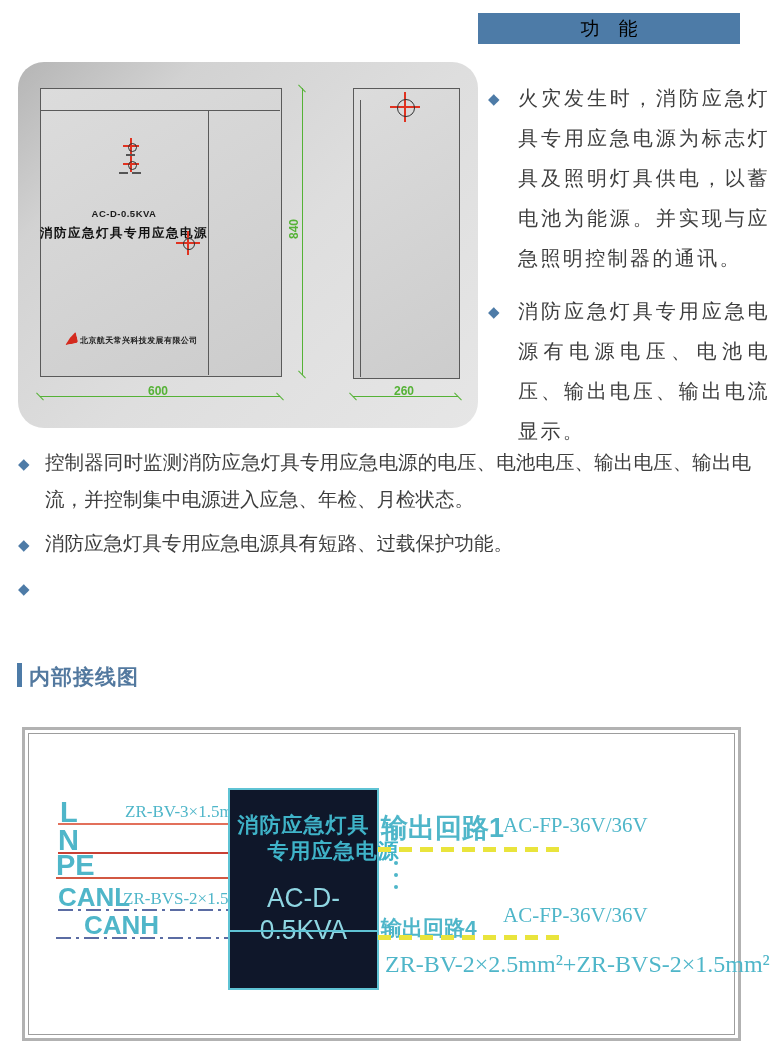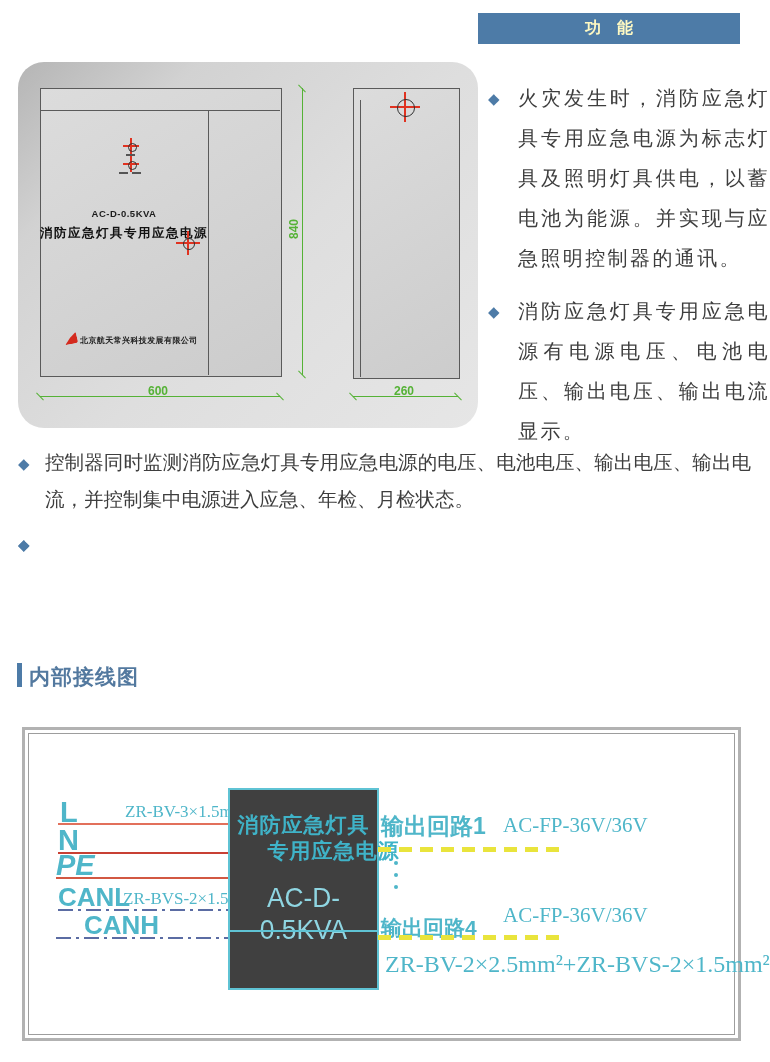--- a/index.html
+++ b/index.html
@@ -3,21 +3,21 @@
 <meta charset="utf-8">
 <style>
   html,body{margin:0;padding:0;background:#ffffff;}
   .page{position:relative;width:770px;height:1062px;background:#ffffff;overflow:hidden;
         font-family:"Liberation Sans",sans-serif;}
   .abs{position:absolute;}
 
   
   .banner{left:478px;top:13px;width:262px;height:31px;background:#4d7ba7;
           display:flex;align-items:center;justify-content:center;}
-  .banner span{color:#fef9c3;font-size:16px;font-weight:bold;}
+  .banner span{color:#000000;font-size:19px;font-weight:normal;}
 
   
   .panel{left:18px;top:62px;width:460px;height:366px;border-radius:26px;
          background:linear-gradient(135deg,#b5b5b5 0%,#d2d2d2 22%,#dedede 55%,#e6e6e6 100%);}
 
   .cabinet{border:1px solid #5a5a5a;background:linear-gradient(150deg,#dcdcdc,#cccccc);}
   .line-h{background:#5a5a5a;height:1px;}
   .line-v{background:#5a5a5a;width:1px;}
 
   .fv-model{color:#1c1c1c;font-size:9.5px;font-weight:bold;text-align:center;letter-spacing:.5px;}
@@ -50,21 +50,21 @@
   
   .diagram{left:22px;top:727px;width:713px;height:308px;border:3px solid #b2b2b2;background:#fff;}
   .diagram-inner{position:absolute;left:3px;top:3px;right:3px;bottom:3px;border:1px solid #9d9d9d;}
   .cy-label{position:absolute;color:#4fb6c9;font-weight:bold;line-height:1;}
   .serif-cy{position:absolute;color:#4fb6c9;font-family:"Liberation Serif",serif;line-height:1;white-space:nowrap;}
   .wire{position:absolute;height:2px;}
   .wire-dashdot{position:absolute;height:2px;
     background:repeating-linear-gradient(90deg,#5b6ca3 0 15px,transparent 15px 20px,#5b6ca3 20px 23px,transparent 23px 28px);}
   .ydash{position:absolute;height:5px;
     background:repeating-linear-gradient(90deg,#e9e43c 0 13px,transparent 13px 21px);}
-  .ubox{position:absolute;border:2px solid #5fc3d4;background:#404040;}
+  .ubox{position:absolute;border:2px solid #5fc3d4;background:#0f172a;}
   .ubox-title{position:absolute;width:100%;text-align:center;color:#3fb3c8;font-size:21px;
               font-weight:bold;letter-spacing:1px;line-height:1.2;}
   .ubox-model{position:absolute;width:100%;text-align:center;color:#8fd6e2;font-size:28px;
               font-weight:normal;transform:scaleX(.94);letter-spacing:0;}
   .dot{position:absolute;width:4px;height:4px;border-radius:50%;background:#4fb6c9;}
 </style>
 </head>
 <body>
 
 <div class="page">
@@ -139,57 +139,58 @@
     </div>
   </div>
 
   <div class="abs" style="left:18px;top:444px;width:745px;">
     <div class="bullet bb">
       <span class="dia">◆</span>
       <span>控制器同时监测消防应急灯具专用应急电源的电压、电池电压、输出电压、输出电流，并控制集中电源进入应急、年检、月检状态。</span>
     </div>
     <div class="bullet bb">
       <span class="dia">◆</span>
+      <span>消防应急灯具专用应急电源具有短路、过载保护功能。</span>
     </div>
     <div class="bullet bb">
       <span class="dia">◆</span>
     </div>
   </div>
 
   <div class="abs" style="left:17px;top:663px;display:flex;align-items:flex-start;">
     <div class="sec-bar"></div>
     <div class="sec-title" style="margin-left:7px;">内部接线图</div>
   </div>
 
   <div class="abs diagram">
     <div class="diagram-inner"></div>
 
     <div class="cy-label" style="left:35px;top:68px;font-size:29px;">L</div>
     <div class="cy-label" style="left:33px;top:96px;font-size:29px;">N</div>
-    <div class="cy-label" style="left:31px;top:121px;font-size:29px;font-style:italic;">PE</div>
+    <div class="cy-label" style="left:31px;top:121px;font-size:29px;">PE</div>
     <div class="cy-label" style="left:33px;top:154px;font-size:26px;">CANL</div>
     <div class="cy-label" style="left:31px;top:182px;font-size:26px;margin-left:28px;">CANH</div>
 
     <div class="wire" style="left:33px;top:93px;width:170px;background:#e2705b;"></div>
     <div class="wire" style="left:33px;top:122px;width:170px;background:#c84034;"></div>
     <div class="wire" style="left:31px;top:147px;width:172px;background:#d25842;"></div>
     <div class="wire-dashdot" style="left:33px;top:179px;width:170px;"></div>
     <div class="wire-dashdot" style="left:31px;top:207px;width:172px;"></div>
 
     <div class="serif-cy" style="left:100px;top:73px;font-size:17px;">ZR-BV-3×1.5mm²</div>
     <div class="serif-cy" style="left:98px;top:160px;font-size:17px;">ZR-BVS-2×1.5mm²</div>
 
     <div class="ubox" style="left:203px;top:58px;width:147px;height:198px;">
       <div class="ubox-title" style="top:22px;">消防应急灯具</div>
       <div class="ubox-title" style="top:48px;padding-left:30px;">专用应急电源</div>
       <div class="ubox-model" style="top:92px;">AC-D-0.5KVA</div>
       <div style="position:absolute;left:0;top:140px;width:100%;height:2px;background:#5fc3d4;"></div>
     </div>
 
-    <div class="cy-label" style="left:356px;top:85px;font-size:23px;">输出回路1</div>
+    <div class="cy-label" style="left:356px;top:85px;font-size:27px;">输出回路1</div>
     <div class="serif-cy" style="left:478px;top:85px;font-size:21px;">AC-FP-36V/36V</div>
     <div class="ydash" style="left:353px;top:117px;width:183px;"></div>
 
     <div class="dot" style="left:369px;top:131px;"></div>
     <div class="dot" style="left:369px;top:143px;"></div>
     <div class="dot" style="left:369px;top:155px;"></div>
 
     <div class="cy-label" style="left:356px;top:175px;font-size:21px;margin-top:12px;">输出回路4</div>
     <div class="serif-cy" style="left:478px;top:175px;font-size:21px;">AC-FP-36V/36V</div>
     <div class="ydash" style="left:353px;top:205px;width:183px;"></div>

